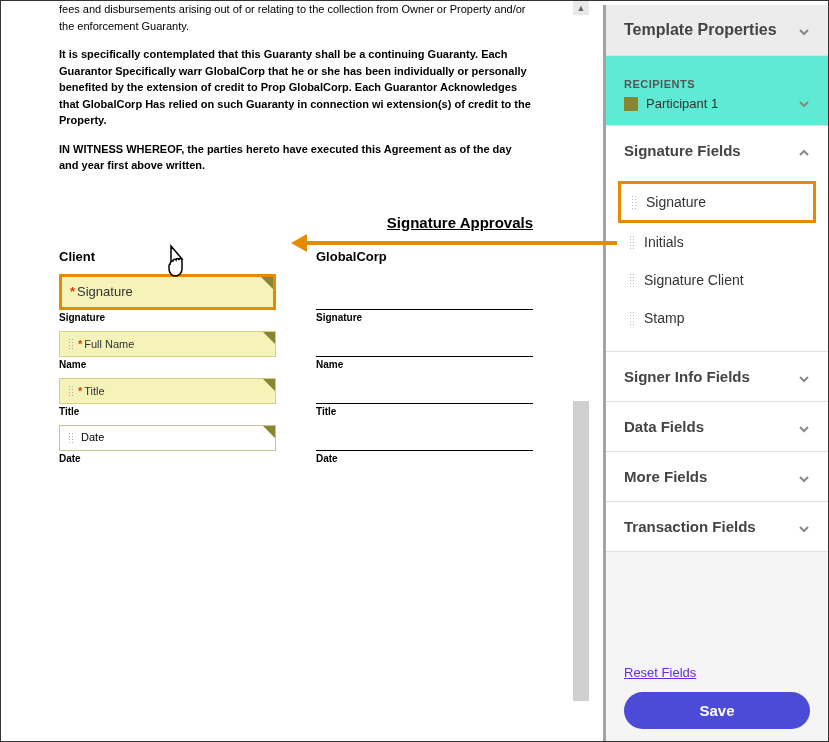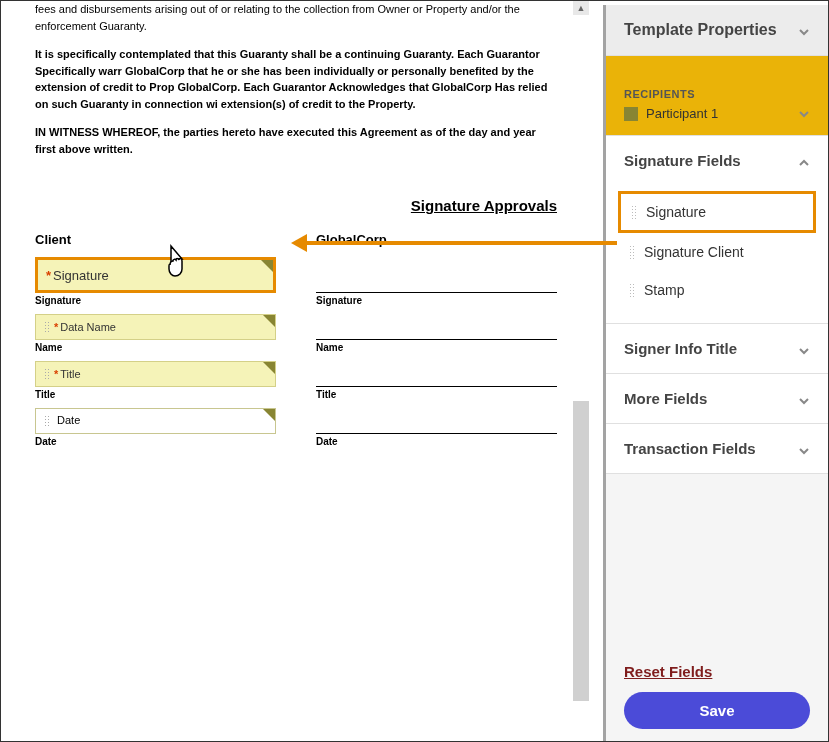--- a/index.html
+++ b/index.html
@@ -11,21 +11,21 @@
     position: relative;
     overflow: hidden;
     border: 1px solid #333;
   }
   .main-area {
     position: absolute;
     left: 0;
     top: 0;
     width: 590px;
     height: 742px;
-    padding: 0 34px;
+    padding: 0 58px;
     background: #fff;
   }
   .doc-text {
     font-size: 11px;
     line-height: 1.5;
     color: #000;
     margin-bottom: 12px;
   }
   .doc-text.bold { font-weight: bold; }
   .section-title {
@@ -133,23 +133,23 @@
     font-size: 16px;
     font-weight: 600;
     color: #444;
     border-bottom: 1px solid #e0e0e0;
     display: flex;
     justify-content: space-between;
     align-items: center;
     background: #ececec;
   }
   .recipients {
-    padding: 32px 18px 14px 18px;
+    padding: 22px 18px 14px 18px;
     border-bottom: 1px solid #e0e0e0;
-    background: #eab308;
+    background: #5eead4;
   }
   .recipients-label {
     font-size: 11px;
     font-weight: bold;
     color: #555;
     letter-spacing: 0.5px;
     margin-bottom: 6px;
   }
   .participant-row {
     display: flex;
@@ -204,27 +204,26 @@
   }
   .field-item.active {
     border: 3px solid #e68a00;
     background: #fff;
   }
   .bottom-actions {
     margin-top: auto;
     padding: 12px 18px 18px 18px;
   }
   .reset-link {
-    color: #7f1d1d;
-    font-size: 15px;
+    color: #6d28d9;
+    font-size: 13px;
     text-decoration: underline;
     cursor: pointer;
     display: inline-block;
     margin-bottom: 12px;
-    font-weight: bold;
   }
   .save-btn {
     width: 100%;
     background: #4b4bd8;
     color: #fff;
     border: none;
     border-radius: 20px;
     padding: 10px 0;
     font-size: 15px;
     font-weight: 600;
@@ -308,21 +307,21 @@
           <span>Signature</span>
           <span class="corner"></span>
         </div>
         <div class="field-label">Signature</div>
       </div>
 
       <div class="field-block">
         <div class="placed-field">
           <span class="drag-dots"></span>
           <span class="req-star">*</span>
-          <span>Data Name</span>
+          <span>Full Name</span>
           <span class="corner"></span>
         </div>
         <div class="field-label">Name</div>
       </div>
 
       <div class="field-block">
         <div class="placed-field">
           <span class="drag-dots"></span>
           <span class="req-star">*</span>
           <span>Title</span>
@@ -399,40 +398,54 @@
           </svg>
       </span>
     </div>
     <div class="acc-body">
       <div class="field-item active">
         <span class="grip"></span>
         <span>Signature</span>
       </div>
       <div class="field-item">
         <span class="grip"></span>
+        <span>Initials</span>
+      </div>
+      <div class="field-item">
+        <span class="grip"></span>
         <span>Signature Client</span>
       </div>
       <div class="field-item">
         <span class="grip"></span>
         <span>Stamp</span>
       </div>
     </div>
   </div>
 
   <div class="accordion">
     <div class="acc-header">
-      <span>Signer Info Title</span>
+      <span>Signer Info Fields</span>
       <span class="chev">
         <svg viewBox="0 0 12 12">
             <path d="M2 4 L6 8 L10 4" stroke="#888" stroke-width="2" fill="none"></path>
           </svg>
       </span>
     </div>
   </div>
 
+  <div class="accordion">
+    <div class="acc-header">
+      <span>Data Fields</span>
+      <span class="chev">
+        <svg viewBox="0 0 12 12">
+            <path d="M2 4 L6 8 L10 4" stroke="#888" stroke-width="2" fill="none"></path>
+          </svg>
+      </span>
+    </div>
+  </div>
 
   <div class="accordion">
     <div class="acc-header">
       <span>More Fields</span>
       <span class="chev">
         <svg viewBox="0 0 12 12">
             <path d="M2 4 L6 8 L10 4" stroke="#888" stroke-width="2" fill="none"></path>
           </svg>
       </span>
     </div>

